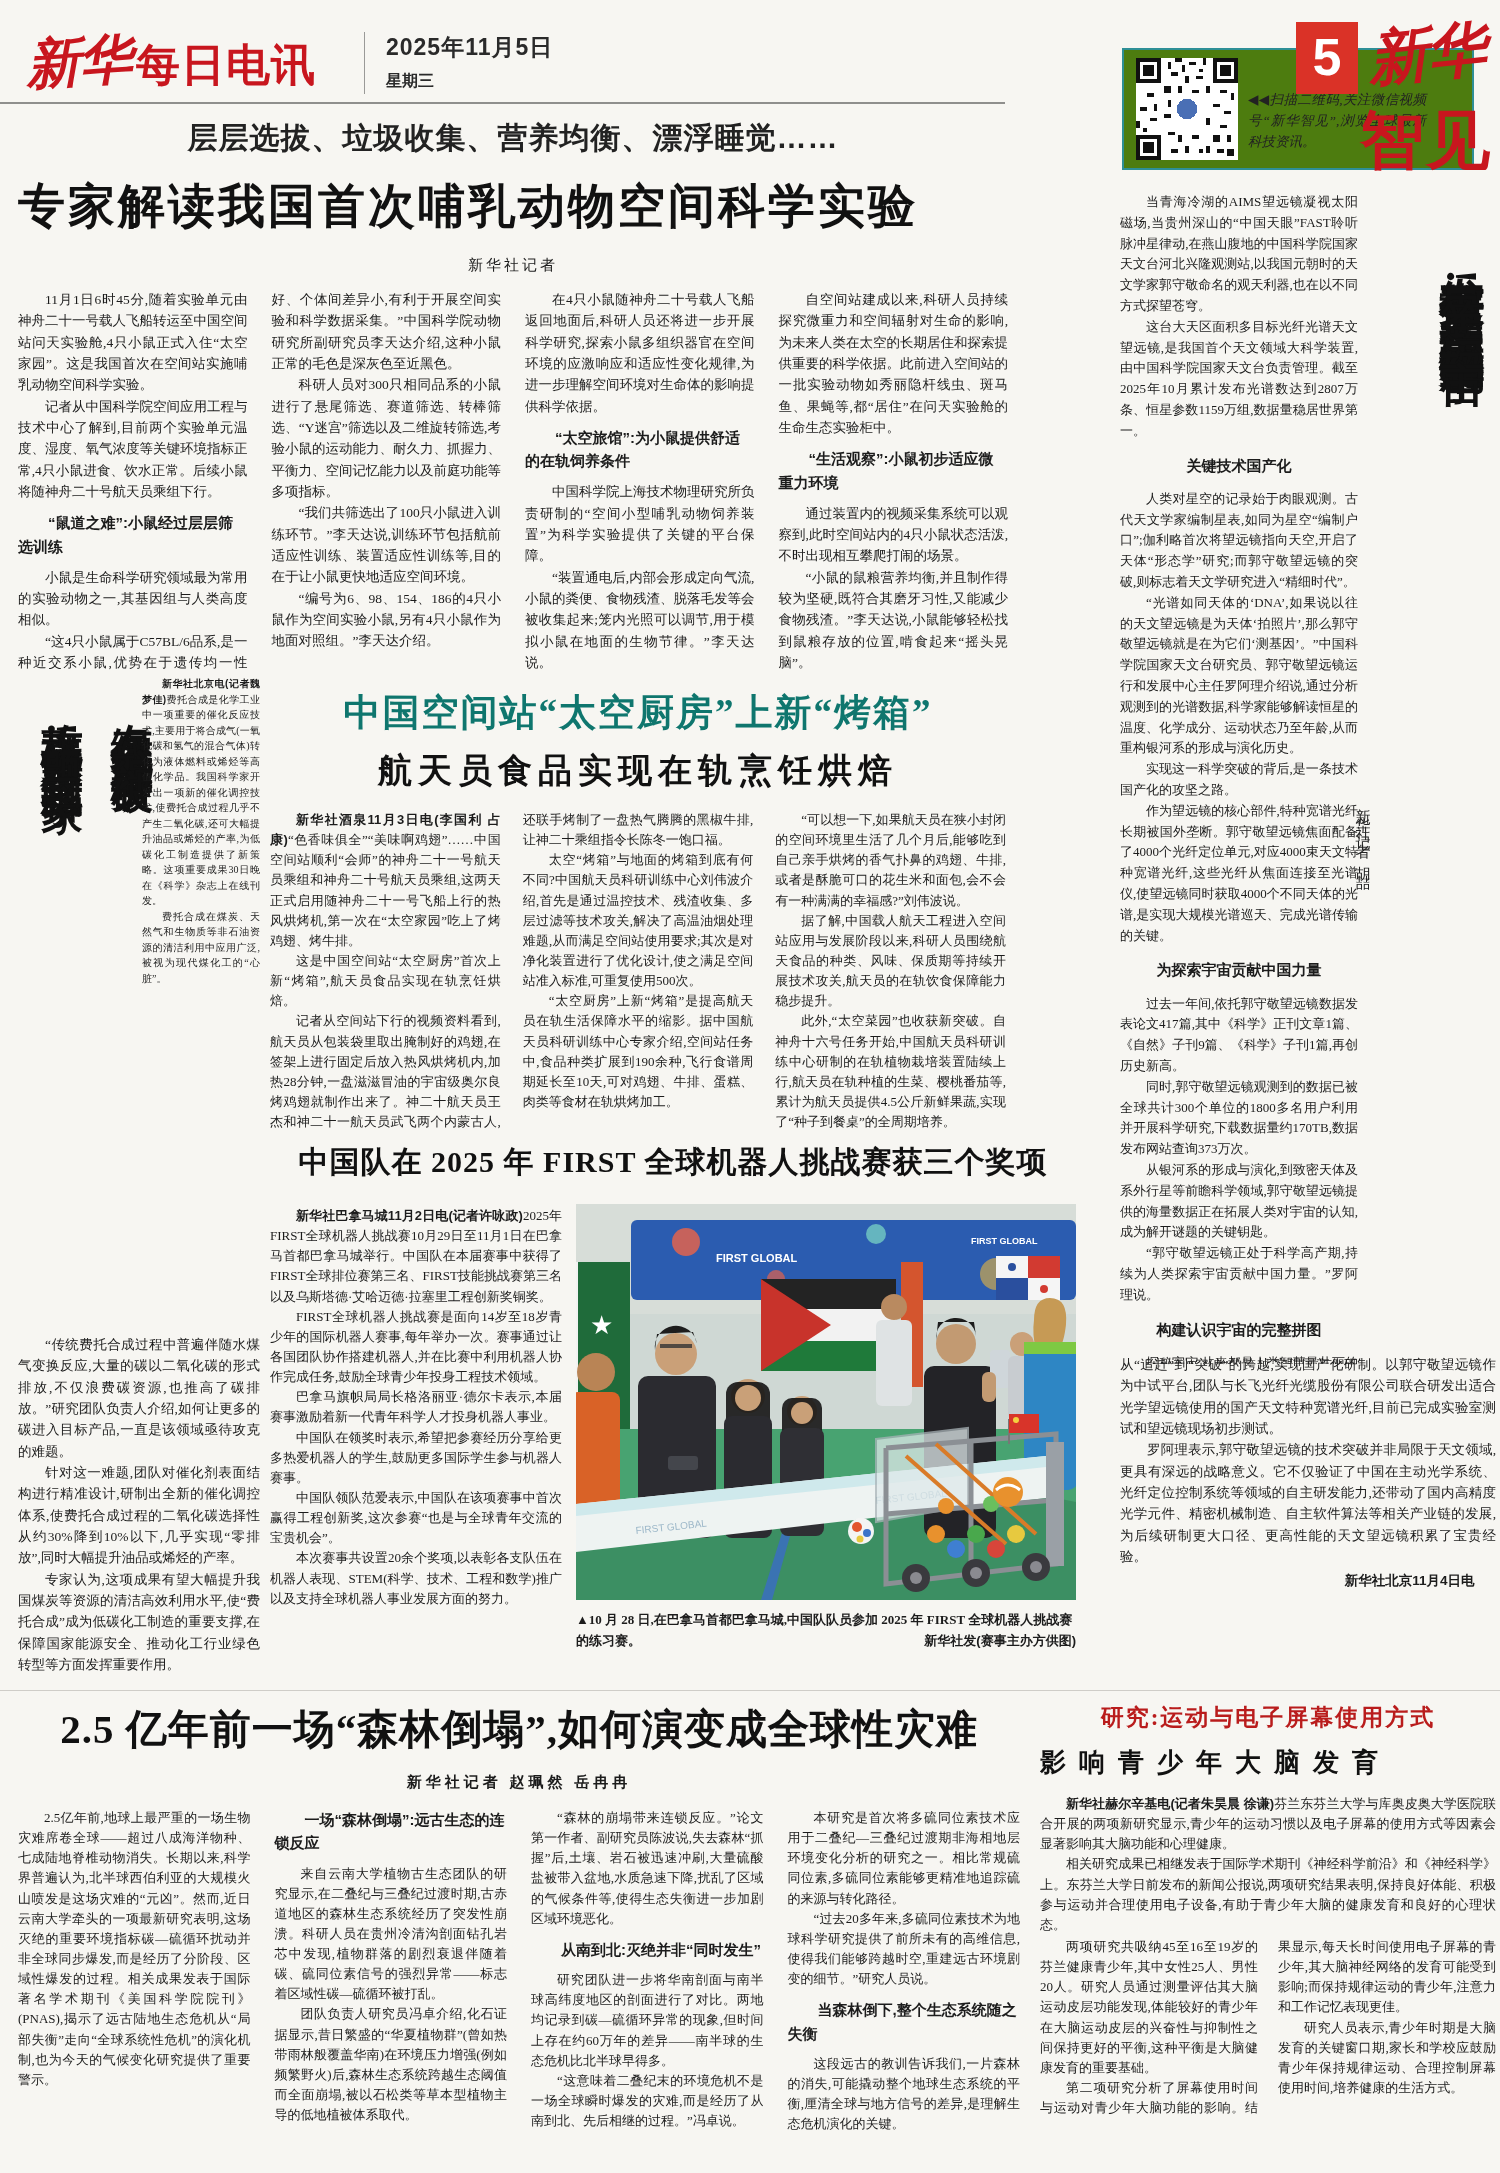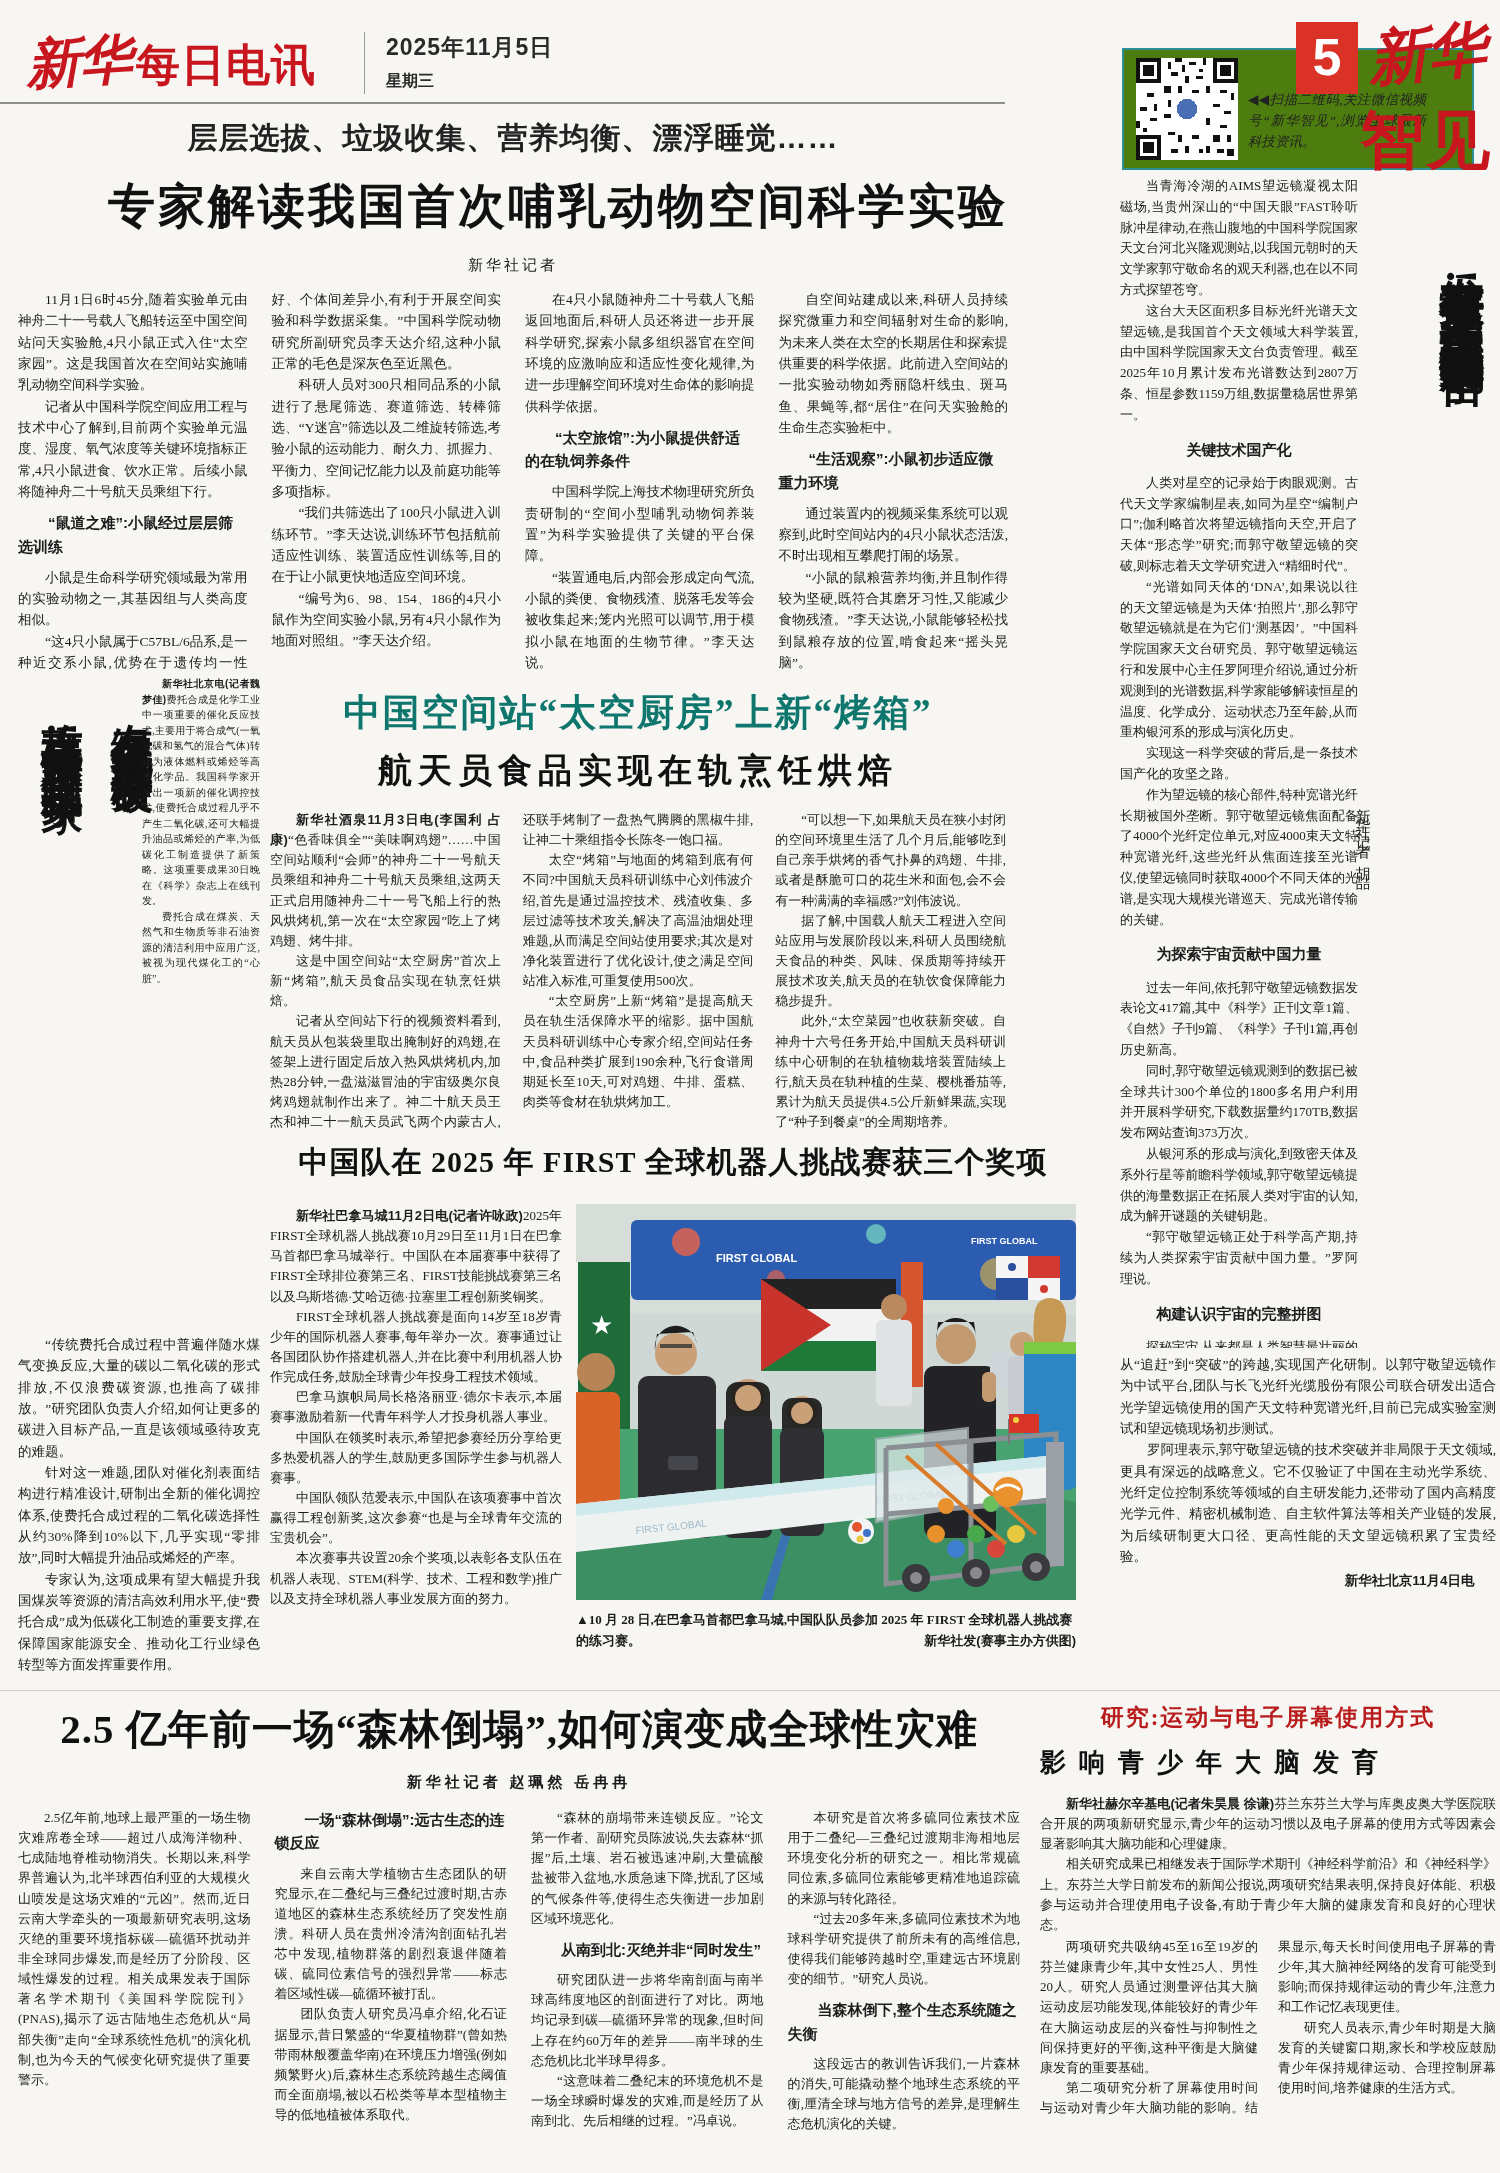--- a/index.html
+++ b/index.html
@@ -30,21 +30,21 @@
   .p{font-size:13.5px;line-height:1.58;text-align:justify;text-indent:2em}
   .p b{font-family:"Liberation Sans","DejaVu Sans",sans-serif;font-weight:700}
   .p.cont{text-indent:0}
   .sub{font-family:"Liberation Sans","DejaVu Sans",sans-serif;font-size:15px;font-weight:700;line-height:1.55;text-indent:2em;margin:9px 0;text-align:left}
   .sub.c{text-align:center;text-indent:0;margin:12px 0}
   .end{font-family:"Liberation Sans","DejaVu Sans",sans-serif;font-size:13.5px;font-weight:700;text-align:right;padding-right:1.6em;margin-top:5px}
 
   
   .art-mice{position:absolute;left:18px;top:112px;width:990px}
   .mice-kicker{font-family:"Liberation Sans","DejaVu Sans",sans-serif;font-size:30px;font-weight:700;text-align:center;letter-spacing:1px;color:#222;margin-top:6px}
-  .mice-headline{font-size:47px;font-weight:900;text-align:right;letter-spacing:3px;margin-top:16px;color:#111}
+  .mice-headline{font-size:47px;font-weight:900;text-align:left;letter-spacing:3px;margin-top:16px;color:#111}
   .mice-byline{font-size:15px;text-align:center;letter-spacing:3px;margin-top:18px}
   .mice-body{margin-top:14px;height:398px;overflow:hidden;column-count:4;column-gap:24px}
 
   
   .art-cat{position:absolute;left:18px;top:672px;width:242px;height:1014px}
   .cat-vhead{position:absolute;left:2px;top:18px;height:660px;writing-mode:vertical-lr;font-size:42px;font-weight:900;color:#111;letter-spacing:4px}
   .cat-vhead div{margin-left:14px}
   .cat-narrow{position:absolute;left:124px;top:4px;width:118px;height:646px;overflow:hidden}
   .cat-narrow .p{font-size:10px;line-height:1.55}
   .cat-wide{position:absolute;left:0;top:662px;width:242px;height:350px;overflow:hidden}
@@ -60,21 +60,21 @@
   .art-robot{position:absolute;left:270px;top:1142px;width:806px;height:546px}
   .rob-headline{font-size:30px;font-weight:900;text-align:center;letter-spacing:1px;color:#111}
   .rob-col{position:absolute;left:0;top:64px;width:292px;height:478px;overflow:hidden}
   .rob-col .p{font-size:13px;line-height:1.55}
   .rob-photo{position:absolute;left:306px;top:62px;width:500px;height:396px;background:#cfd8d4;overflow:hidden}
   .rob-caption{position:absolute;left:306px;top:468px;width:500px;font-size:13px;line-height:1.6;font-weight:600}
   .rob-caption .credit{float:right;font-family:"Liberation Sans","DejaVu Sans",sans-serif;font-weight:700}
 
   
   .art-tel{position:absolute;left:1120px;top:176px;width:376px;height:1492px}
-  .tel-main{position:absolute;left:0;top:0;width:238px;height:1172px;overflow:hidden}
+  .tel-main{position:absolute;left:0;top:16px;width:238px;height:1172px;overflow:hidden}
   .tel-main .p{font-size:13px;line-height:1.6}
   .tel-vhead{position:absolute;right:4px;top:66px;height:1130px;writing-mode:vertical-rl;font-size:45px;font-weight:900;letter-spacing:3px;color:#111}
   .tel-vbyline{position:absolute;right:124px;top:620px;writing-mode:vertical-rl;font-size:15px;letter-spacing:9px;color:#222}
   .tel-wide{position:absolute;left:0;top:1178px;width:376px;height:310px;overflow:hidden}
 
   
   .bottom-rule{position:absolute;left:0;top:1690px;width:1500px;height:1px;background:#cfcdc8}
 
   
   .art-forest{position:absolute;left:18px;top:1702px;width:1002px;height:471px;overflow:hidden}

